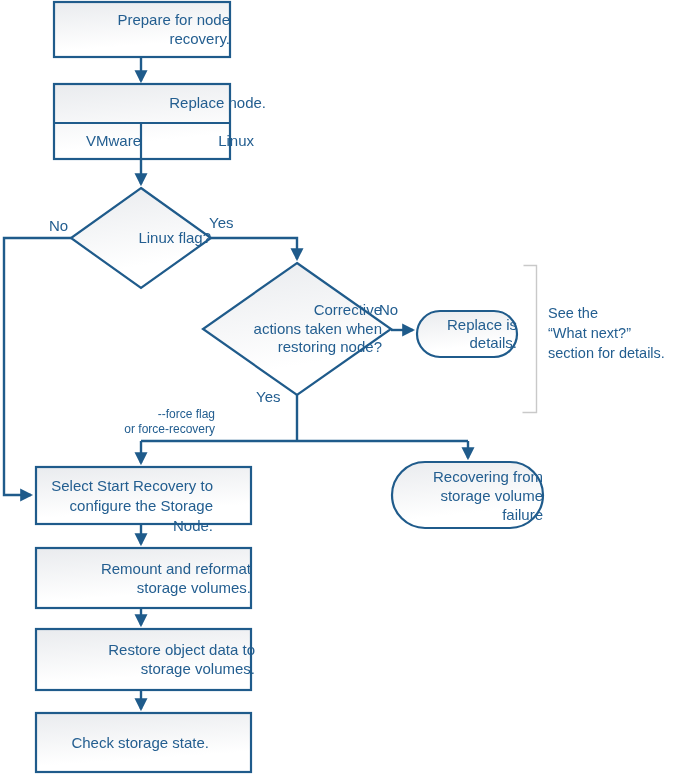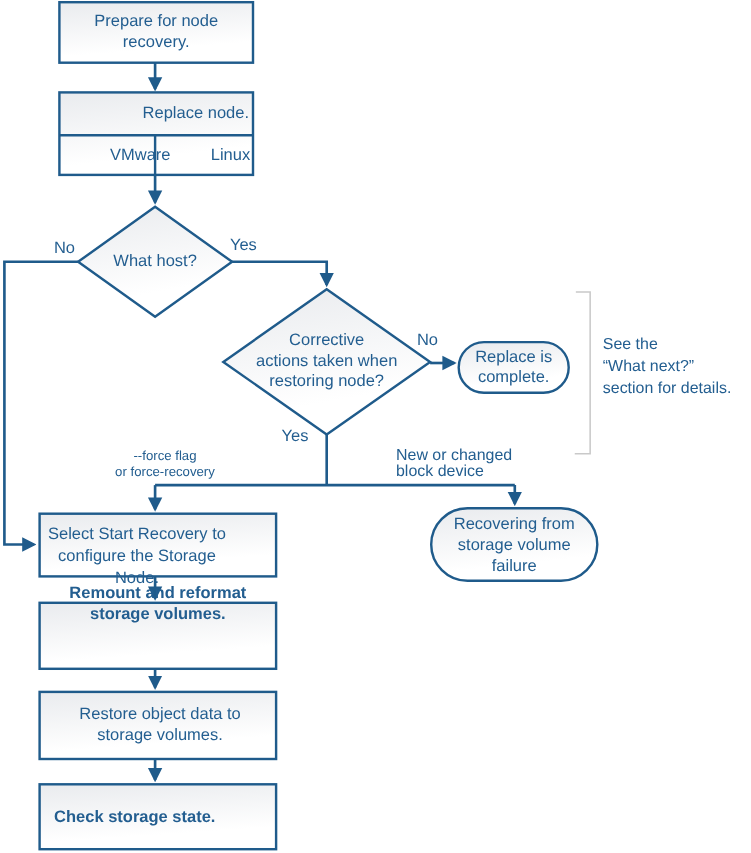--- a/index.html
+++ b/index.html
@@ -2,21 +2,21 @@
 <html><head>
 <meta charset="utf-8">
 <style>
   html,body{margin:0;padding:0;background:#ffffff;}
   #canvas{
     position:relative;width:683px;height:775px;background:#ffffff;
     font-family:"Liberation Sans", sans-serif;color:#235e90;overflow:hidden;
   }
   #shapes{position:absolute;left:0;top:0;}
   .txt{position:absolute;line-height:19px;font-size:15px;color:#235e90;}
-  .ctr{text-align:center;}
+  .ctr{text-align:right;}
   .node-text{line-height:19px;}
   .lbl{font-size:12px;line-height:15px;}
   .italic{}
   .note{font-size:14.5px;line-height:20px;}
   .single{line-height:16px;}
 </style>
 </head>
 <body>
 
 <div id="canvas">
@@ -64,73 +64,69 @@
       <rect x="36" y="713" width="215" height="59"></rect>
     </g>
   </svg>
 
   <div class="txt ctr node-text" style="left:54px;top:10px;width:176px;">
     <div>Prepare for node</div>
     <div>recovery.</div>
   </div>
 
   <div class="txt ctr single" style="left:54px;top:95px;width:176px;padding-left:36px;">Replace node.</div>
-  <div class="txt ctr single" style="left:54px;top:133px;width:87px;padding-left:30px;">VMware</div>
+  <div class="txt ctr single" style="left:54px;top:133px;width:87px;">VMware</div>
   <div class="txt ctr single" style="left:141px;top:133px;width:89px;padding-left:24px;">Linux</div>
 
-  <div class="txt ctr single" style="left:71px;top:230px;width:140px;">What host?</div>
+  <div class="txt ctr single" style="left:71px;top:230px;width:140px;">Linux flag?</div>
 
   <div class="txt ctr" style="left:212px;top:301px;width:170px;line-height:18.5px;">
     <div>Corrective</div>
     <div>actions taken when</div>
     <div>restoring node?</div>
   </div>
 
   <div class="txt ctr" style="left:417px;top:316px;width:100px;line-height:18px;">
     <div>Replace is</div>
-    <div>complete.</div>
+    <div>details.</div>
   </div>
 
   <div class="txt note" style="left:548px;top:303px;width:135px;">
     <div>See the</div>
     <div>“What next?”</div>
     <div>section for details.</div>
   </div>
 
   <div class="txt ctr" style="left:36px;top:476px;width:177px;line-height:20px;">
     <div>Select Start Recovery to</div>
     <div>configure the Storage Node.</div>
   </div>
 
   <div class="txt ctr italic" style="left:392px;top:467px;width:151px;">
     <div>Recovering from</div>
     <div>storage volume</div>
     <div>failure</div>
   </div>
 
-  <div class="txt ctr" style="left:36px;top:530px;width:215px;font-weight:bold;">
+  <div class="txt ctr" style="left:36px;top:559px;width:215px;">
     <div>Remount and reformat</div>
     <div>storage volumes.</div>
   </div>
 
   <div class="txt ctr" style="left:36px;top:640px;width:219px;">
     <div>Restore object data to</div>
     <div>storage volumes.</div>
   </div>
 
-  <div class="txt ctr single" style="left:36px;top:735px;width:173px;font-weight:bold;">Check storage state.</div>
+  <div class="txt ctr single" style="left:36px;top:735px;width:173px;">Check storage state.</div>
 
   <div class="txt single" style="left:49px;top:218px;">No</div>
   <div class="txt single" style="left:209px;top:215px;">Yes</div>
   <div class="txt single" style="left:379px;top:302px;">No</div>
   <div class="txt single" style="left:256px;top:389px;">Yes</div>
 
   <div class="txt ctr lbl" style="left:85px;top:407px;width:130px;">
     <div>--force flag</div>
     <div>or force-recovery</div>
   </div>
 
-  <div class="txt lbl" style="left:360px;top:407px;width:125px;font-size:14.5px;">
-    <div>New or changed</div>
-    <div>block device</div>
-  </div>
 
 </div>
 
 </body></html>

